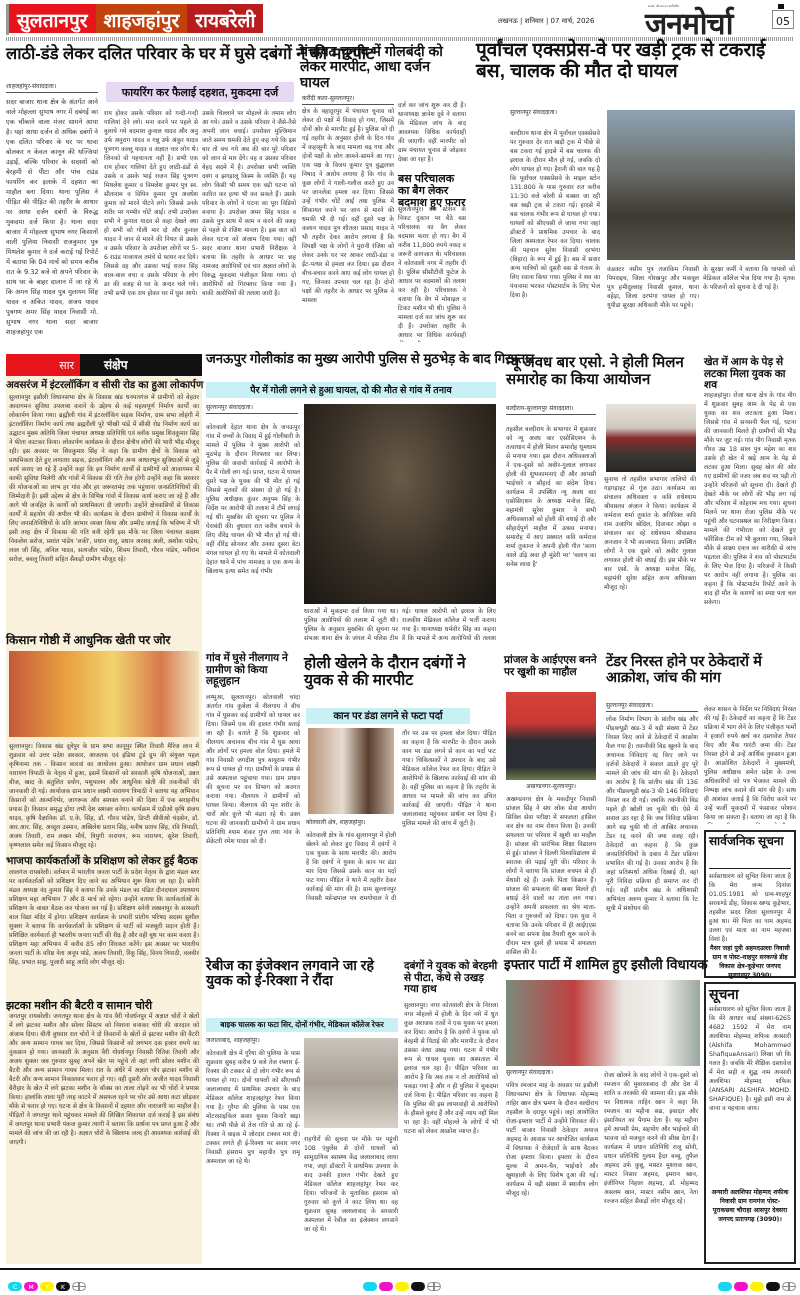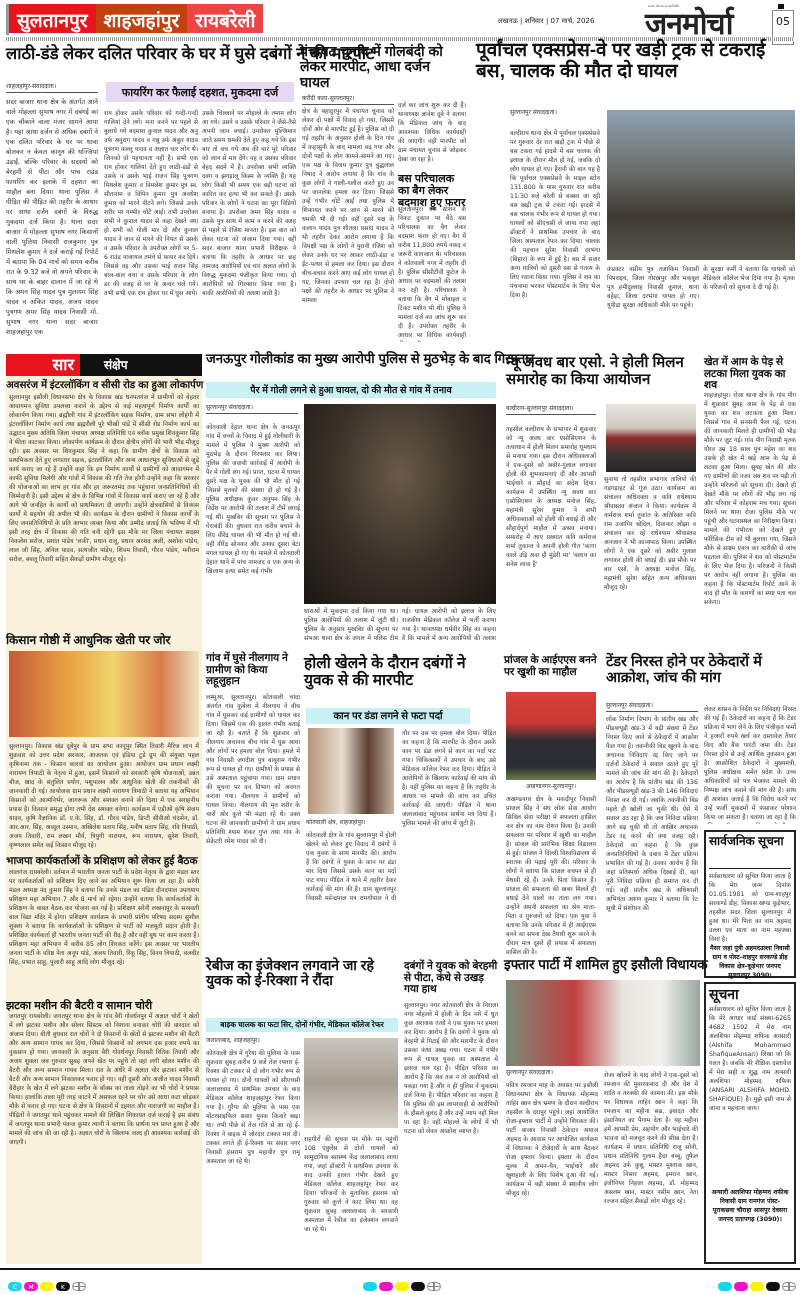--- a/index.html
+++ b/index.html
@@ -15,26 +15,26 @@
 .cmyk{display:inline-block;width:14px;height:9px;border-radius:5px;margin-right:2px;vertical-align:middle}
 .notice{border:2px solid #222;padding:3px}
 </style>
 </head>
 <body>
 
 <div class="abs" style="left:0;top:0;width:800px;height:42px">
   <div class="abs" style="left:6px;top:4px;height:31px;display:flex;border-left:3px solid #999">
     <span class="tab" style="background:#e8141b">सुलतानपुर</span>
     <span class="tab" style="background:#c2410c">शाहजहांपुर</span>
-    <span class="tab" style="background:#ef4444">रायबरेली</span>
+    <span class="tab" style="background:#b91c1c">रायबरेली</span>
   </div>
   <div class="abs" style="left:498px;top:16px;font-size:7px;color:#222">लखनऊ | शनिवार | 07 मार्च, 2026</div>
   <div class="abs" style="left:648px;top:4px;font-size:3px;color:#333">स्वतंत्र, ओजस एवं प्रगतिशील</div>
   <div class="abs" style="left:645px;top:2px;font-family:'Liberation Sans',sans-serif;font-weight:bold;font-size:30px;color:#222;letter-spacing:-1px">जनमोर्चा</div>
-  <div class="abs" style="left:772px;top:10px;width:22px;height:35px;border:1px solid #888;font-size:11px;text-align:center;line-height:22px">05</div>
+  <div class="abs" style="left:772px;top:10px;width:22px;height:19px;border:1px solid #888;font-size:11px;text-align:center;line-height:22px">05</div>
   <div class="abs" style="left:778px;top:4px;width:6px;height:5px;background:#111"></div>
 </div>
 <div class="abs rule" style="left:6px;top:37px;width:788px"></div>
 
 <div class="abs hd" style="left:6px;top:44px;width:300px;font-size:16.5px;white-space:nowrap;text-align:left">लाठी-डंडे लेकर दलित परिवार के घर में घुसे दबंगों ने की मारपीट</div>
 <div class="abs dateline" style="left:6px;top:82px;width:92px">शाहजहांपुर-संवाददाता।</div>
 <div class="abs subbar" style="left:106px;top:82px;width:188px;height:20px;background:#e8d9f3;font-size:11px;line-height:20px">फायरिंग कर फैलाई दहशत, मुकदमा दर्ज</div>
 <div class="abs txt" style="left:6px;top:97px;width:92px;height:245px;font-size:6.6px;line-height:10px">सदर बाजार थाना क्षेत्र के अंतर्गत आने वाले मोहल्ला सुभाष नगर में दबंगई का एक चौंकाने वाला मंजर सामने आया है। यहां आधा दर्जन से अधिक दबंगों ने एक दलित परिवार के घर पर धावा बोलकर न केवल कानून की धज्जियां उड़ाईं, बल्कि परिवार के सदस्यों को बेरहमी से पीटा और पांच राउंड फायरिंग कर इलाके में दहशत का माहौल बना दिया। थाना पुलिस ने पीड़ित की पीड़ित की तहरीर के आधार पर आधा दर्जन दबंगों के विरुद्ध मुकदमा दर्ज किया है। थाना सदर बाजार में मोहल्ला सुभाष नगर किसानों वाली पुलिया निवासी राजकुमार पुत्र मिथलेश कुमार ने दर्ज कराई गई रिपोर्ट में बताया कि 04 मार्च को समय करीब रात के 9.32 बजे वो अपने परिवार के साथ घर के बाहर दालान में जा रहे थे कि अमन सिंह यादव पुत्र मुलायम सिंह यादव व अंकित यादव, अजय यादव पुत्रगण अमर सिंह यादव निवासी मो. सुभाष नगर थाना सदर बाजार शाहजहांपुर एक</div>
 <div class="abs txt" style="left:104px;top:108px;width:94px;height:235px">राय होकर उसके परिवार को गन्दी-गन्दी गालियां देने लगे। मना करने पर पहले से बुलाये गये बदमाश कुनाल यादव और अनु उर्फ अनुराग यादव व गन्नू उर्फ अंकुर यादव पुत्रगण कल्लू यादव व अज्ञात चार लोग थे। जिनको वो पहचानता नहीं है। सभी एक राय होकर गालियां देते हुए लाठी-डंडों से उसके व उसके भाई राजन सिंह पुत्रगण मिथलेश कुमार व विमलेश कुमार पुत्र स्व. सीताराम व विपिन कुमार पुत्र अवधेश कुमार को मारने पीटने लगे। जिससे उनके शरीर पर गम्भीर चोटें आईं। तभी उपरोक्त सभी ने कुनाल यादव से कहा देखते क्या हो सभी को गोली मार दो और कुनाल यादव ने जान से मारने की नियत से उसके व उसके परिवार के उपरोक्त लोगों पर 5-6 राउंड नाजायज तमंचे से फायर कर दिये। जिससे वह और उसका भाई राजन सिंह बाल-बाल बचा व उसके परिवार के लोग डर की वजह से घर के अन्दर चले गये। तभी सभी एक राय होकर घर में घुस आये।</div>
 <div class="abs txt" style="left:202px;top:108px;width:94px;height:235px">उसके चिल्लाने पर मोहल्ले के तमाम लोग आ गये। उसने व उसके परिवार ने जैसे-तैसे अपनी जान बचाई। उपरोक्त मुल्जिमान जाते समय धमकी देते हुए कह गये कि इस बार तो बच गये अब की बार पूरे परिवार को जान से मार देंगे। वह व उसका परिवार बेहद सदमे में है। उपरोक्त सभी व्यक्ति दबंग व झगड़ालू किस्म के व्यक्ति हैं। यह लोग किसी भी समय एक बड़ी घटना को कारित कर हत्या भी कर सकते हैं। उसके परिवार के लोगों ने घटना का पूरा विडियो बनाया है। उपरोक्त अमर सिंह यादव व उसके पुत्र साथ में काम न करने की वजह से पहले से रंजिश मानता है। इस बात को लेकर घटना को अंजाम दिया गया। वहीं सदर बाजार थाना प्रभारी निरीक्षक ने बताया कि तहरीर के आधार पर छह नामजद आरोपियों एवं चार अज्ञात लोगों के विरुद्ध मुकदमा पंजीकृत किया गया। दो आरोपियों को गिरफ्तार किया गया है। बाकी आरोपियों की तलाश जारी है।</div>
@@ -48,21 +48,21 @@
 
 <div class="abs hd" style="left:476px;top:40px;width:320px;font-size:19px">पूर्वांचल एक्सप्रेस-वे पर खड़ी ट्रक से टकराई बस, चालक की मौत दो घायल</div>
 <div class="abs dateline" style="left:510px;top:108px;width:90px;border:none">सुल्तानपुर संवाददाता।</div>
 <div class="abs txt" style="left:510px;top:128px;width:90px;height:214px">बल्दीराय थाना क्षेत्र में पूर्वांचल एक्सप्रेसवे पर गुरुवार देर रात खड़ी ट्रक में पीछे से बस टकरा गई हादसे में बस चालक की इलाज के दौरान मौत हो गई, जबकि दो लोग घायल हो गए। हैरानी की बात यह है कि पूर्वांचल एक्सप्रेसवे के माइल स्टोन 131.800 के पास गुरुवार रात करीब 11:30 बजे बरेली से बक्सर जा रही बस खड़ी ट्रक से टकरा गई। हादसे में बस चालक गंभीर रूप से घायल हो गया। घायलों को सीएचसी ले जाया गया जहां डॉक्टरों ने प्राथमिक उपचार के बाद जिला अस्पताल रेफर कर दिया। चालक की पहचान सुरेश निवासी दरभंगा (बिहार) के रूप में हुई है। बस में सवार अन्य यात्रियों को दूसरी बस से गंतव्य के लिए रवाना किया गया। पुलिस ने शव का पंचनामा भरकर पोस्टमार्टम के लिए भेज दिया है।</div>
 <div class="abs photo" style="left:607px;top:110px;width:188px;height:150px;background:linear-gradient(180deg,#8fa3b5 0%,#6b6e6a 40%,#3e3a33 70%,#57564f 100%)"></div>
 <div class="abs txt" style="left:607px;top:264px;width:92px;height:78px">कंडक्टर नसीम पुत्र तजाकिम निवासी पिपराइच, जिला गोरखपुर और मकबूल पुत्र हमीदुल्लाह निवासी कुशल, थाना बहेड़ा, जिला दरभंगा घायल हो गए। यूपीडा सुरक्षा अधिकारी मौके पर पहुंचे।</div>
 <div class="abs txt" style="left:703px;top:264px;width:92px;height:78px">के सुरक्षा कर्मी ने बताया कि घायलों को मेडिकल कॉलेज भेज दिया गया है। मृतक के परिजनों को सूचना दे दी गई है।</div>
 
 <div class="abs" style="left:6px;top:354px;width:196px;height:910px;background:#faf1dc">
   <div style="display:flex;height:22px">
-    <span style="background:#e8141b;color:#fff;font-weight:bold;font-size:16px;width:74px;text-align:right;padding-right:6px;line-height:22px;font-family:'Liberation Sans',sans-serif">सार</span>
+    <span style="background:#e8141b;color:#fff;font-weight:normal;font-size:11px;width:74px;text-align:right;padding-right:6px;line-height:22px;font-family:'Liberation Sans',sans-serif">सार</span>
     <span style="background:#111;color:#fff;font-weight:bold;font-size:12px;flex:1;padding-left:24px;line-height:22px;font-family:'Liberation Sans',sans-serif">संक्षेप</span>
   </div>
   <div class="hd" style="font-size:10.2px;margin-top:3px;white-space:nowrap">अवसरंज में इंटरलॉकिंग व सीसी रोड का हुआ लोकार्पण</div>
   <div class="txt" style="margin-top:2px;height:240px;padding:0 3px">सुल्तानपुर इसौली विधानसभा क्षेत्र के विकास खंड धनपतगंज में ग्रामीणों को बेहतर आवागमन सुविधा उपलब्ध कराने के उद्देश्य से कई महत्वपूर्ण निर्माण कार्यों का लोकार्पण किया गया। ब्रह्मौली गांव में इंटरलॉकिंग सड़क निर्माण, ग्राम सभा लोहंगी में इंटरलॉकिंग निर्माण कार्य तथा ब्रह्मरौली पूरे भीखी पांडे में सीसी रोड निर्माण कार्य का उद्घाटन मुख्य अतिथि जिला पंचायत अध्यक्ष प्रतिनिधि एवं ब्लॉक प्रमुख शिवकुमार सिंह ने फीता काटकर किया। लोकार्पण कार्यक्रम के दौरान क्षेत्रीय लोगों की भारी भीड़ मौजूद रही। इस अवसर पर शिवकुमार सिंह ने कहा कि ग्रामीण क्षेत्रों के विकास को प्राथमिकता देते हुए लगातार सड़क, इंटरलॉकिंग और अन्य आधारभूत सुविधाओं से जुड़े कार्य कराए जा रहे हैं उन्होंने कहा कि इन निर्माण कार्यों से ग्रामीणों को आवागमन में काफी सुविधा मिलेगी और गांवों में विकास की गति तेज होगी उन्होंने कहा कि सरकार की योजनाओं का लाभ हर गांव और हर जरूरतमंद तक पहुंचाना जनप्रतिनिधियों की जिम्मेदारी है। इसी उद्देश्य से क्षेत्र के विभिन्न गांवों में विकास कार्य कराए जा रहे हैं और आगे भी जनहित के कार्यों को प्राथमिकता दी जाएगी। उन्होंने क्षेत्रवासियों से विकास कार्यों में सहयोग की अपील भी की। कार्यक्रम के दौरान ग्रामीणों ने विकास कार्यों के लिए जनप्रतिनिधियों के प्रति आभार व्यक्त किया और उम्मीद जताई कि भविष्य में भी इसी तरह क्षेत्र में विकास की गति बनी रहेगी इस मौके पर जिला पंचायत सदस्य निकलेश सरोज, प्रशांत पांडेय 'लकी', प्रधान राजू, प्रधान अरशद अली, अशोक पांडेय, लाल जी सिंह, अनिल यादव, सत्यजीत पांडेय, शिवम तिवारी, गौरव पांडेय, मनीराम सरोज, बबलू तिवारी सहित सैकड़ों ग्रामीण मौजूद रहे।</div>
   <div class="hd" style="font-size:12px;margin-top:2px">किसान गोष्ठी में आधुनिक खेती पर जोर</div>
   <div class="photo" style="margin:4px 3px;height:86px;background:linear-gradient(90deg,#c55a3a 0%,#e8a040 30%,#f1d36e 55%,#d87a4a 80%,#efe3c0 100%)"></div>
   <div class="txt" style="height:112px;padding:0 3px">सुल्तानपुर। विकास खंड दूबेपुर के ग्राम सभा कानूपुर स्थित तिवारी मैरिज लान में शुक्रवार को उत्तर प्रदेश सरकार, आजतक एवं इंडिया टुडे ग्रुप की संयुक्त पहल कृषिनामा तक - किसान कारवां का आयोजन हुआ। आयोजन ग्राम प्रधान लक्ष्मी नारायण त्रिपाठी के नेतृत्व में हुआ, इसमें किसानों को सरकारी कृषि योजनाओं, उन्नत बीज, खाद के संतुलित प्रयोग, पशुपालन और आधुनिक खेती की तकनीकों की जानकारी दी गई। आयोजक ग्राम प्रधान लक्ष्मी नारायण त्रिपाठी ने बताया यह अभियान किसानों को आत्मनिर्भर, जागरूक और सशक्त बनाने की दिशा में एक सराहनीय प्रयास है। किसान समृद्ध होगा तभी देश सशक्त बनेगा। कार्यक्रम में एडीओ कृषि संजय यादव, कृषि वैज्ञानिक डॉ. ए.के. सिंह, डॉ. गौरव पांडेय, डिप्टी सीवीओ चंदसेन, डॉ. आर.आर. सिंह, अब्दुल उस्मान, अखिलेश प्रताप सिंह, मनीष प्रताप सिंह, रवि त्रिपाठी, अजय तिवारी, राम लखन मौर्य, त्रियुगी नारायण, रूप नारायण, सुरेश तिवारी, कृष्णलाल समेत कई किसान मौजूद रहे।</div>
   <div class="hd" style="font-size:10.5px;margin-top:2px">भाजपा कार्यकर्ताओं के प्रशिक्षण को लेकर हुई बैठक</div>
   <div class="txt" style="height:130px;padding:0 3px">लालगंज रायबरेली। वर्तमान में भारतीय जनता पार्टी के प्रदेश नेतृत्व के द्वारा मंडल स्तर पर कार्यकर्ताओं को प्रशिक्षण दिए जाने का अभियान शुरू किया जा रहा है। सरेनी मंडल अध्यक्ष नंद कुमार सिंह ने बताया कि उनके मंडल का पंडित दीनदयाल उपाध्याय प्रशिक्षण महा अभियान 7 और 8 मार्च को रहेगा। उन्होंने बताया कि कार्यकर्ताओं के प्रशिक्षण के बाबत बैठक कर योजना बन गई है। प्रशिक्षण सरेनी लखनापुर के सरस्वती बाल विद्या मंदिर में होगा। प्रशिक्षण कार्यक्रम के प्रभारी प्रांतीय परिषद सदस्य सुशील शुक्ला ने बताया कि कार्यकर्ताओं के प्रशिक्षण से पार्टी को मजबूती प्रदान होती है। प्रशिक्षित कार्यकर्ता ही भारतीय जनता पार्टी की रीढ़ है और वही बूथ पर काम करता है। प्रशिक्षण महा अभियान में करीब 85 लोग शिरकत करेंगे। इस अवसर पर भारतीय जनता पार्टी के वरिष्ठ नेता अनूप पांडे, अजय तिवारी, रिंकू सिंह, विनय त्रिपाठी, बलबीर सिंह, प्रभात साहू, पुजारी साहू आदि लोग मौजूद रहे।</div>
   <div class="hd" style="font-size:11px;margin-top:2px">झटका मशीन की बैटरी व सामान चोरी</div>

